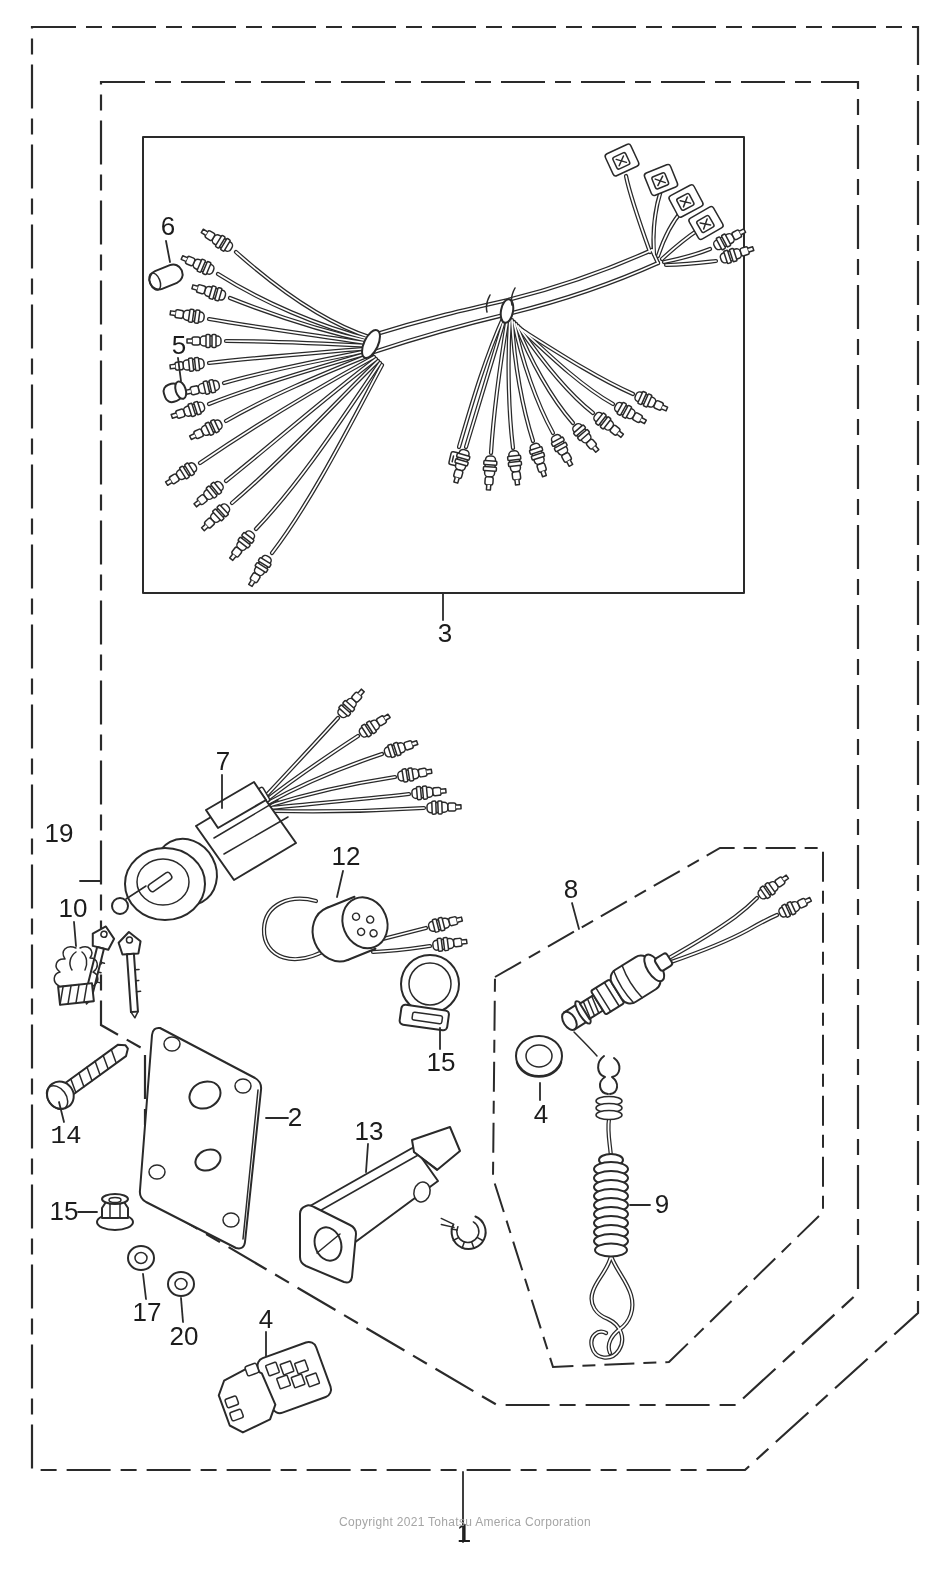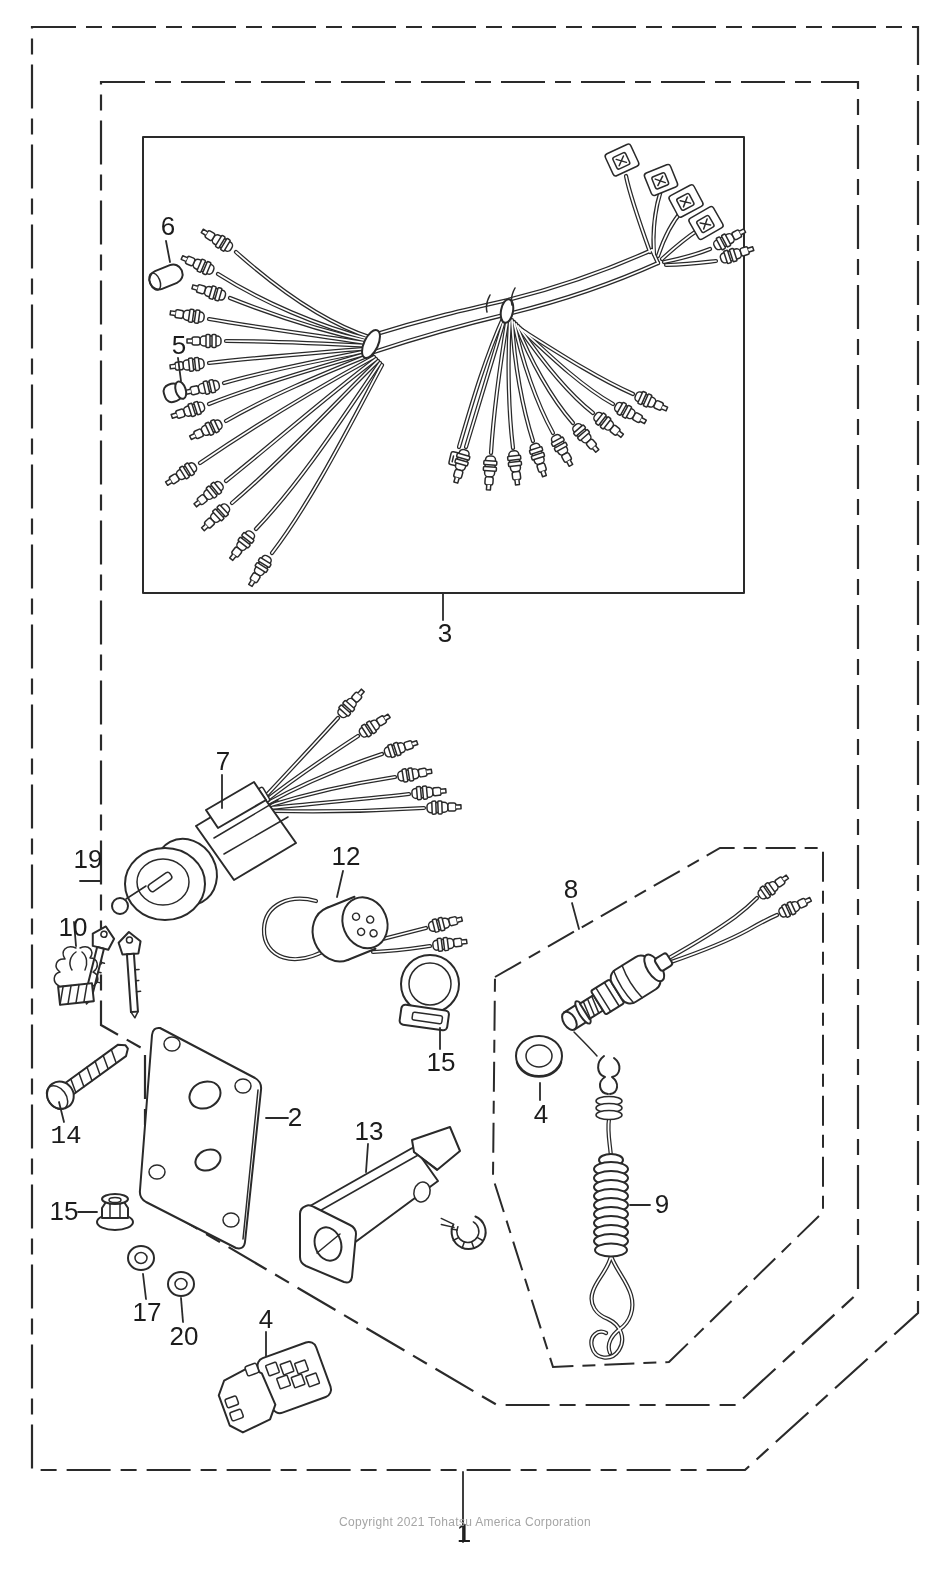--- a/index.html
+++ b/index.html
@@ -398,26 +398,26 @@
 
 <div class="callout" style="left:464px;top:1533px;">1</div>
 <div class="callout" style="left:295px;top:1117px;">2</div>
 <div class="callout" style="left:445px;top:633px;">3</div>
 <div class="callout" style="left:266px;top:1319px;">4</div>
 <div class="callout" style="left:179px;top:345px;">5</div>
 <div class="callout" style="left:168px;top:226px;">6</div>
 <div class="callout" style="left:223px;top:761px;">7</div>
 <div class="callout" style="left:571px;top:889px;">8</div>
 <div class="callout" style="left:662px;top:1204px;">9</div>
-<div class="callout" style="left:73px;top:908px;margin-top:19px;">10</div>
+<div class="callout" style="left:73px;top:908px;">10</div>
 <div class="callout" style="left:441px;top:1062px;">15</div>
 <div class="callout" style="left:346px;top:856px;">12</div>
 <div class="callout" style="left:369px;top:1131px;">13</div>
 <div class="callout" style="left:66px;top:1136px;font-family:Liberation Mono, monospace;">14</div>
 <div class="callout" style="left:64px;top:1211px;text-align:right;">15</div>
 <div class="callout" style="left:541px;top:1114px;">4</div>
 <div class="callout" style="left:147px;top:1312px;">17</div>
 <div class="callout" style="left:184px;top:1336px;">20</div>
-<div class="callout" style="left:59px;top:859px;margin-left:29px;">19</div>
+<div class="callout" style="left:59px;top:833px;">19</div>
 
 <div class="copyright">Copyright 2021 Tohatsu America Corporation</div>
 
 </div>
 
 </body></html>

